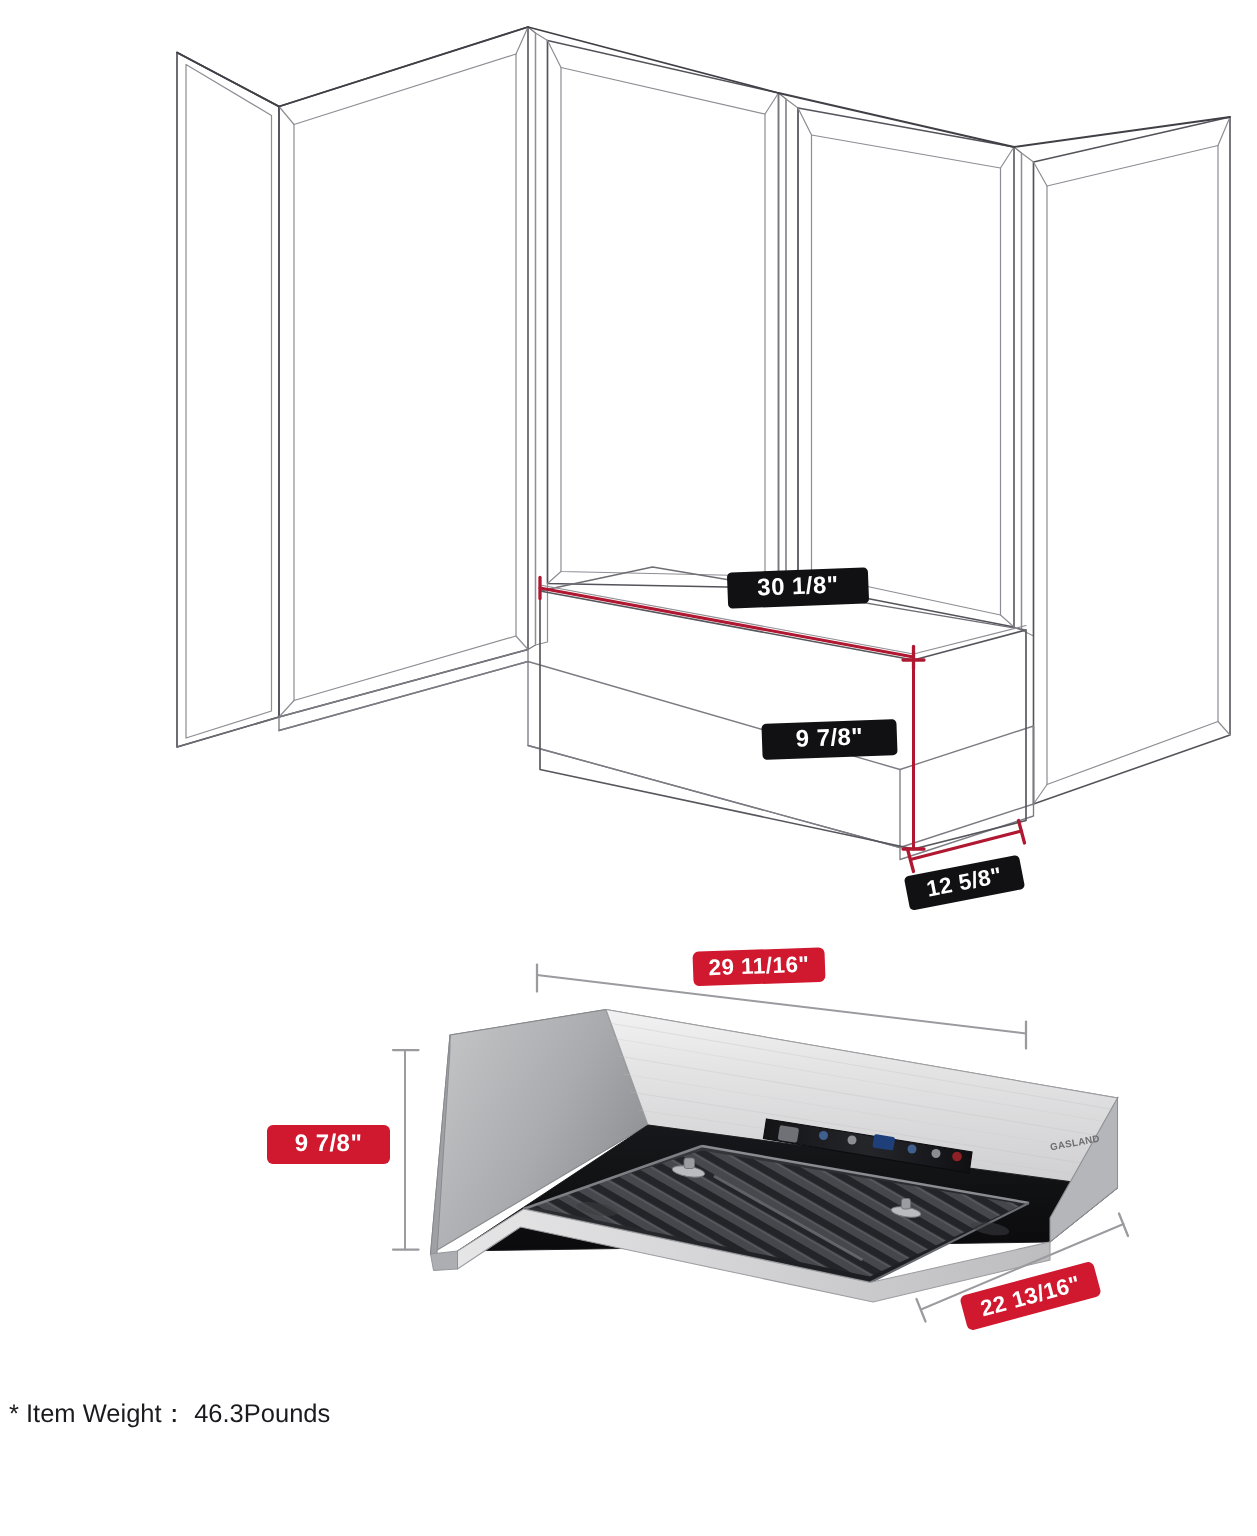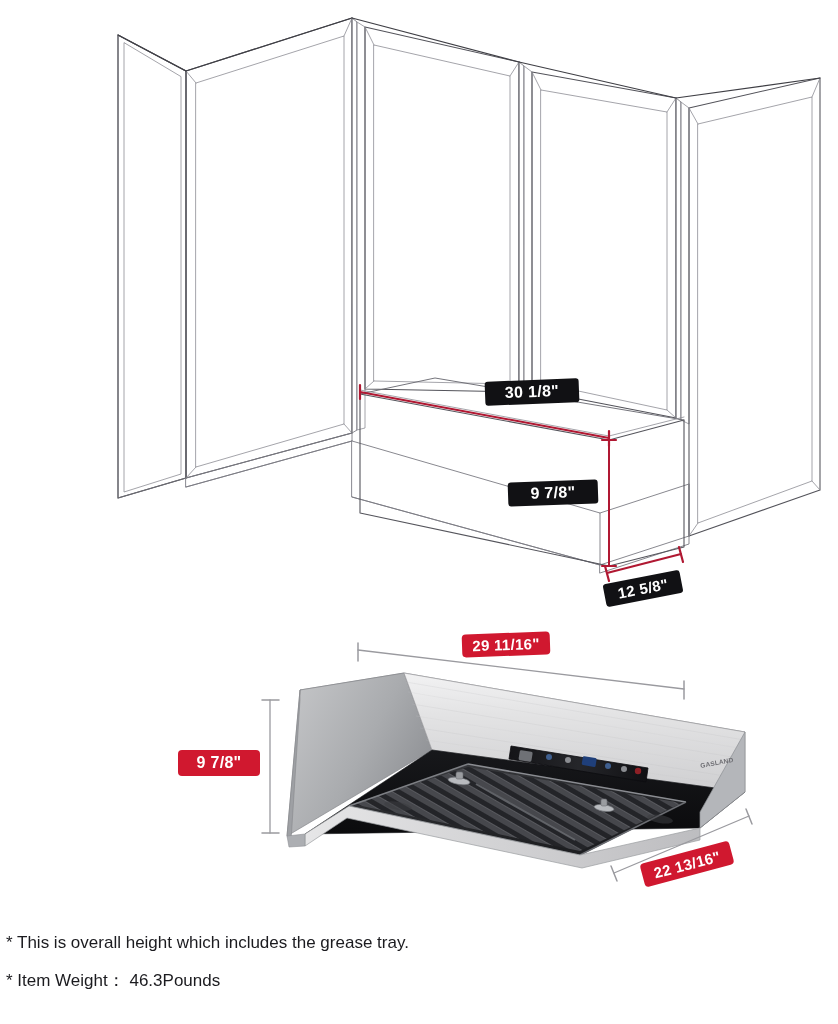--- a/index.html
+++ b/index.html
@@ -295,17 +295,16 @@
 
   <div class="chip chip-red" id="chip-hood-width">29 11/16"</div>
 
   <div class="chip chip-red" id="chip-hood-height">9 7/8"</div>
 
   <div class="chip chip-red" id="chip-hood-depth">22 13/16"</div>
 
   <div id="brand-logo">GASLAND</div>
 
   <div id="footnotes">
-    <div class="footnote">* This is overall height which includes the grease tray.</div>
     <div class="footnote">* Item Weight：  46.3Pounds</div>
   </div>
 
 </div>
 
 </body></html>

